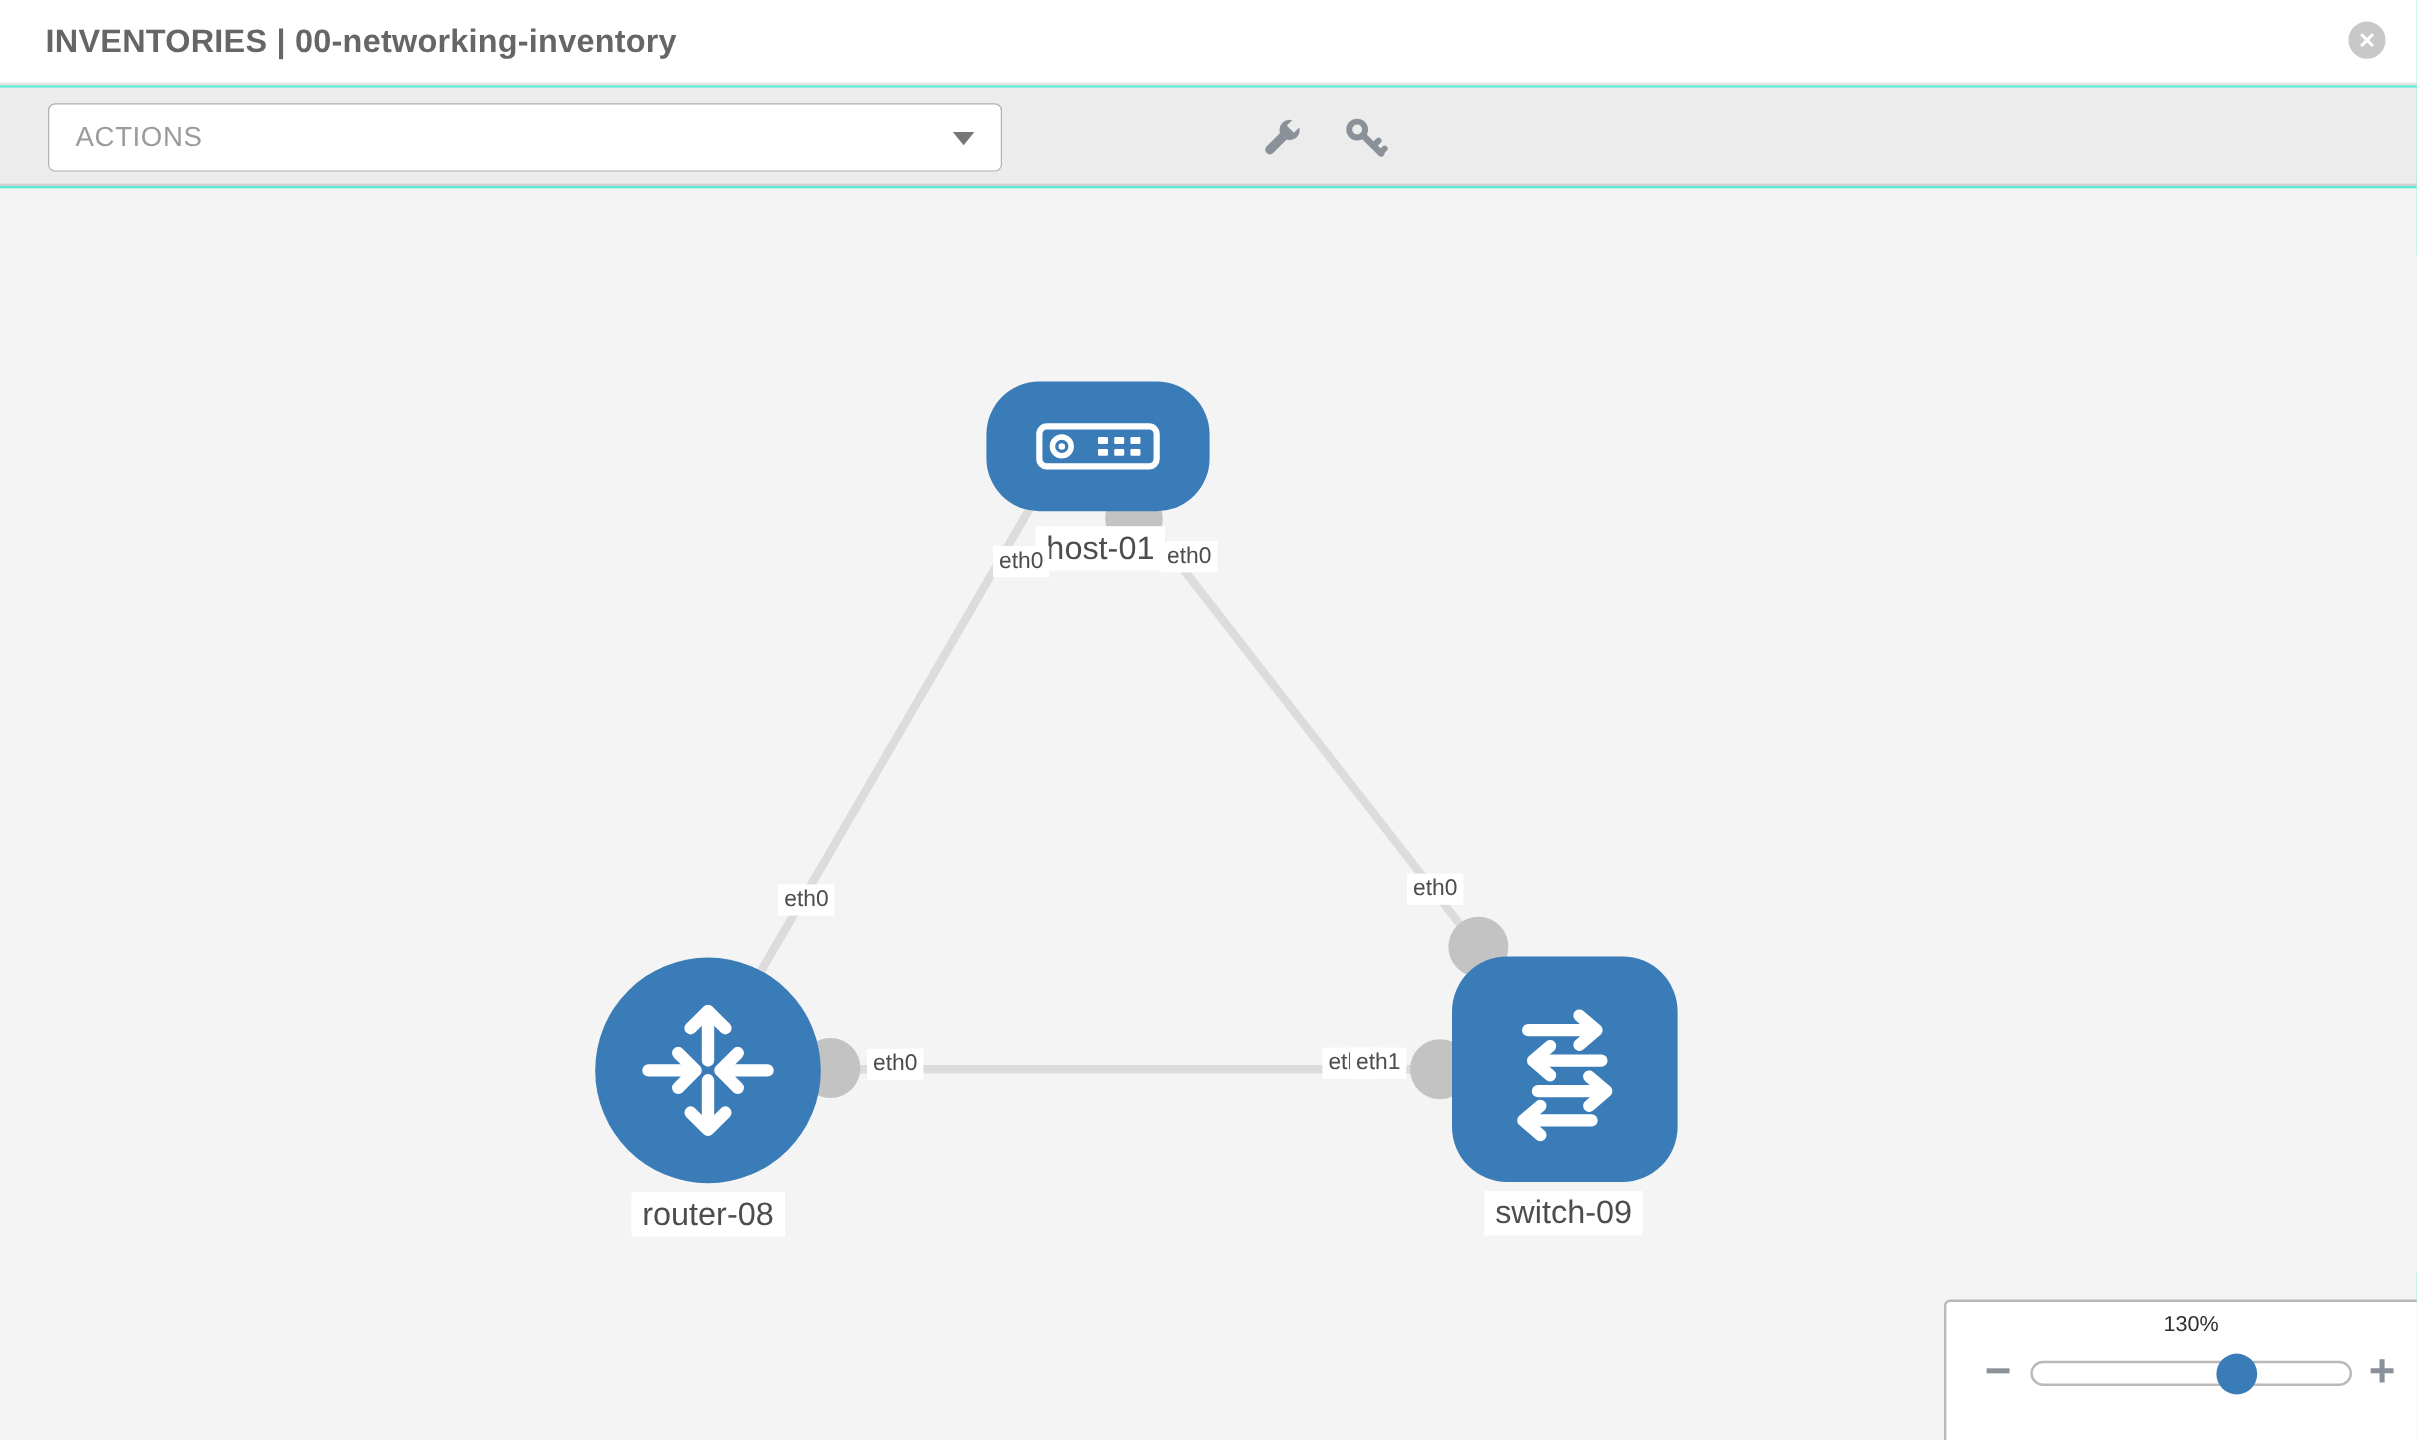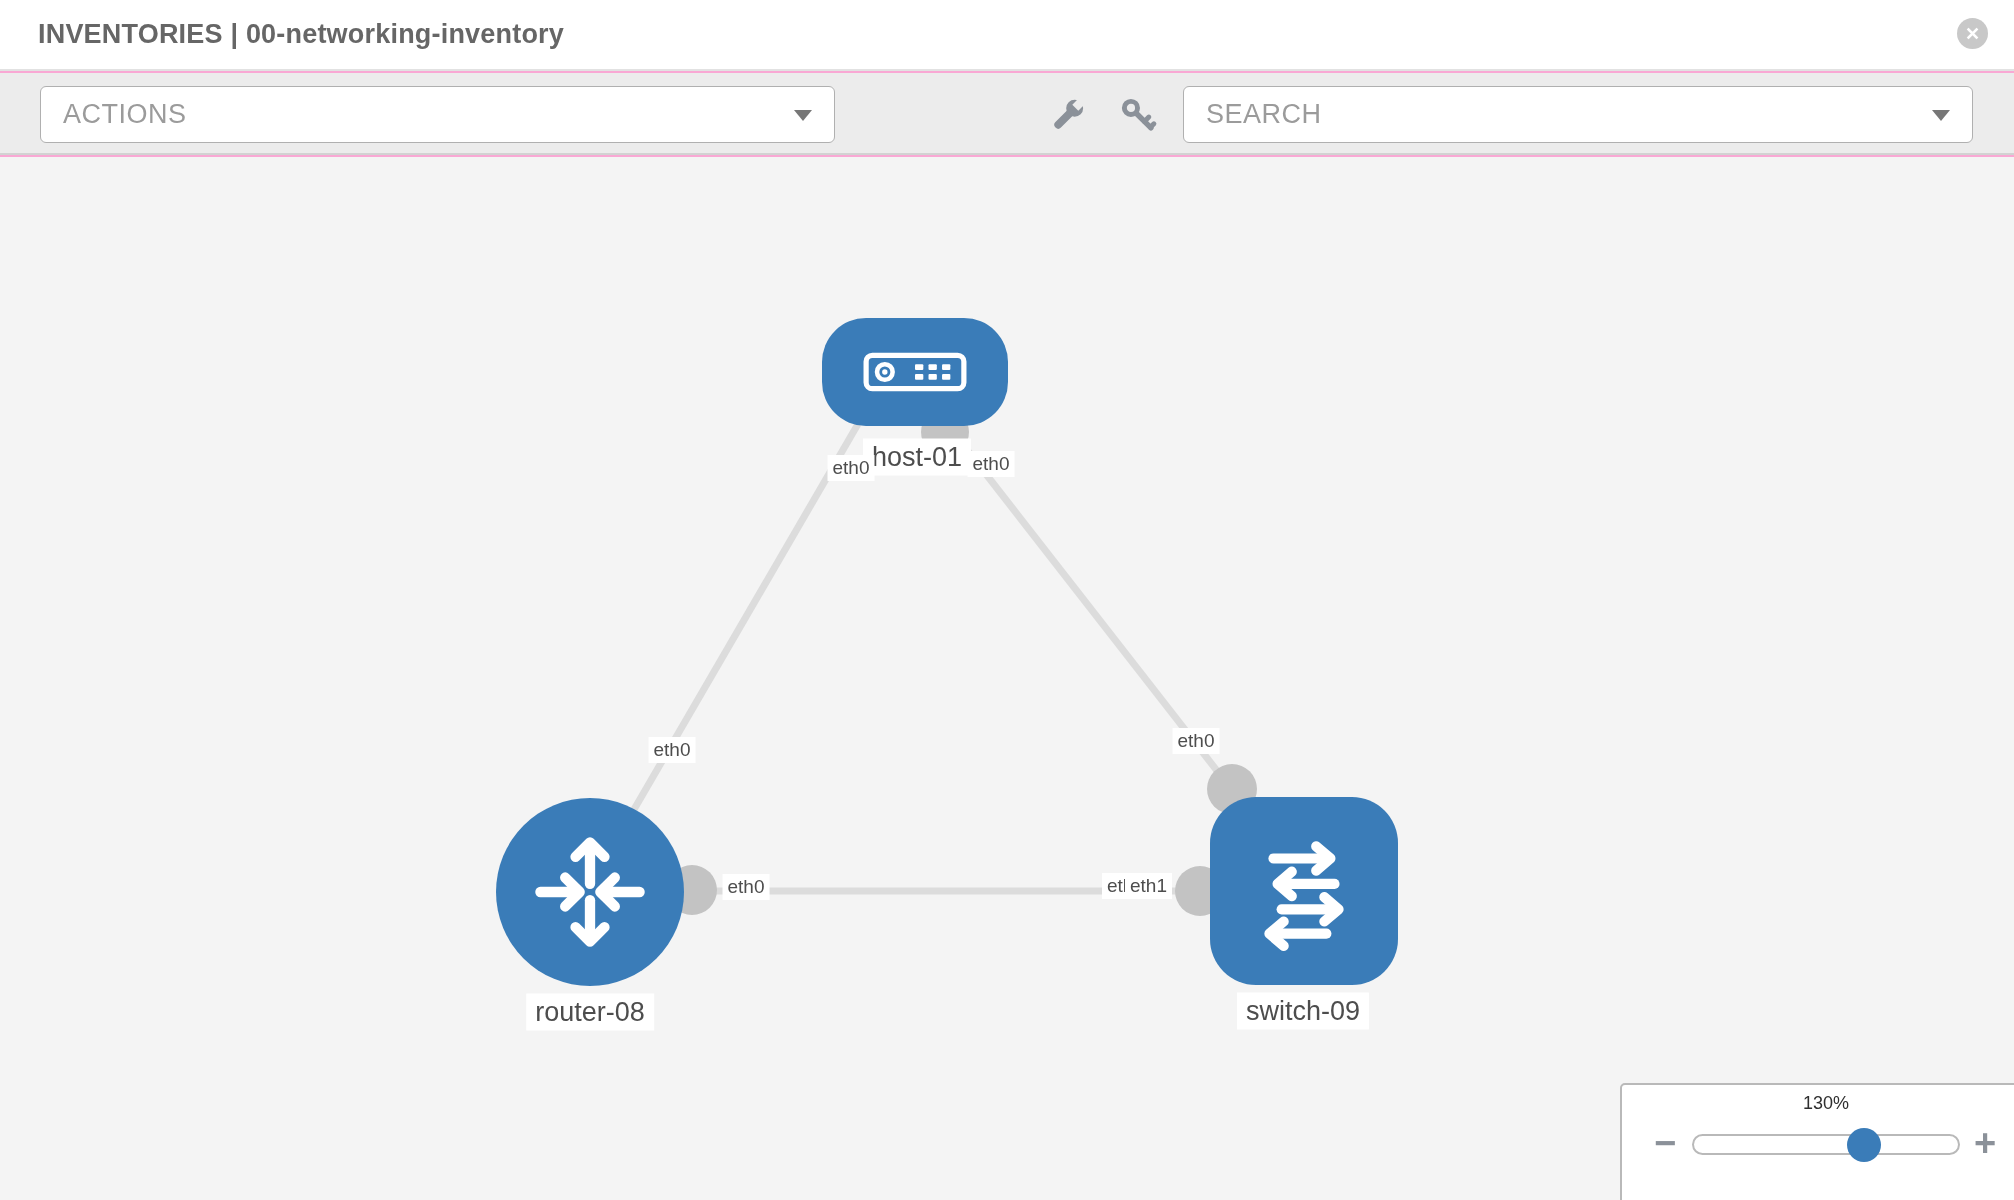--- a/index.html
+++ b/index.html
@@ -10,36 +10,36 @@
     --toolbar-bg:#ececec;
     --icon-gray:#8b9199;
     --text-dark:#4d4d4d;
     --text-muted:#9b9b9b;
     --title-gray:#666666;
     --input-border:#b0b0b0;
   }
   *{box-sizing:border-box;margin:0;padding:0;}
   html,body{width:2014px;height:1200px;}
   body{font-family:"Liberation Sans",sans-serif;background:#fff;}
-  .app{position:relative;width:2014px;height:1200px;overflow:hidden;background:#f9a8d4;}
+  .app{position:relative;width:2014px;height:1200px;overflow:hidden;background:#5eead4;}
 
   
   .header{position:absolute;left:0;top:0;width:2014px;height:71px;background:#fff;
           border-bottom:2px solid #e2e2e2;display:flex;align-items:center;}
   .header h1{margin-left:38px;font-size:27px;font-weight:bold;color:var(--title-gray);letter-spacing:.2px;}
   .close-btn{position:absolute;right:26px;top:18px;width:31px;height:31px;border-radius:50%;
              background:#c8c8c8;color:#fff;display:flex;align-items:center;justify-content:center;
              font-size:18px;font-weight:bold;cursor:pointer;line-height:1;}
 
   
   .toolbar{position:absolute;left:0;top:73px;width:2014px;height:82px;background:var(--toolbar-bg);
            border-bottom:2px solid #d2d2d2;}
   .dropdown{position:absolute;top:13px;height:57px;background:#fff;border:1px solid var(--input-border);
             border-radius:6px;display:flex;align-items:center;cursor:pointer;}
-  .dropdown .dd-label{margin-left:22px;font-size:27px;color:var(--text-muted);letter-spacing:.5px;}
+  .dropdown .dd-label{margin-left:22px;font-size:23px;color:var(--text-muted);letter-spacing:.5px;}
   .dropdown .caret{position:absolute;right:22px;top:50%;margin-top:-5px;width:0;height:0;
                    border-left:9px solid transparent;border-right:9px solid transparent;
                    border-top:11px solid #777;}
   .dd-actions{left:40px;width:795px;}
   .dd-search{left:1183px;width:790px;}
   .tool-icon{position:absolute;top:22px;width:40px;height:40px;cursor:pointer;}
   .tool-wrench{left:1048px;}
   .tool-key{left:1118px;}
 
   
@@ -105,24 +105,20 @@
 
     <svg class="tool-icon tool-key" viewBox="0 0 34 34">
       <g stroke="#8b9199" fill="none" stroke-linecap="round">
         <circle cx="11" cy="11" r="5.6" stroke-width="4.2"></circle>
         <path d="M15.5 15.5 L28 28" stroke-width="4.6"></path>
         <path d="M22.5 22.5 L26.2 18.8" stroke-width="4.2"></path>
         <path d="M27.5 27.5 L30.5 24.5" stroke-width="4.2"></path>
       </g>
     </svg>
 
-    <div class="dropdown dd-search">
-      <span class="dd-label">SEARCH</span>
-      <span class="caret"></span>
-    </div>
   </div>
 
   <div class="canvas">
 
     <svg class="graph-svg" viewBox="0 0 2014 1043">
 
       <line class="link" x1="858" y1="267" x2="600" y2="711"></line>
       <line class="link" x1="950" y1="271" x2="1232" y2="633"></line>
       <line class="link" x1="680" y1="734" x2="1205" y2="734"></line>
 

